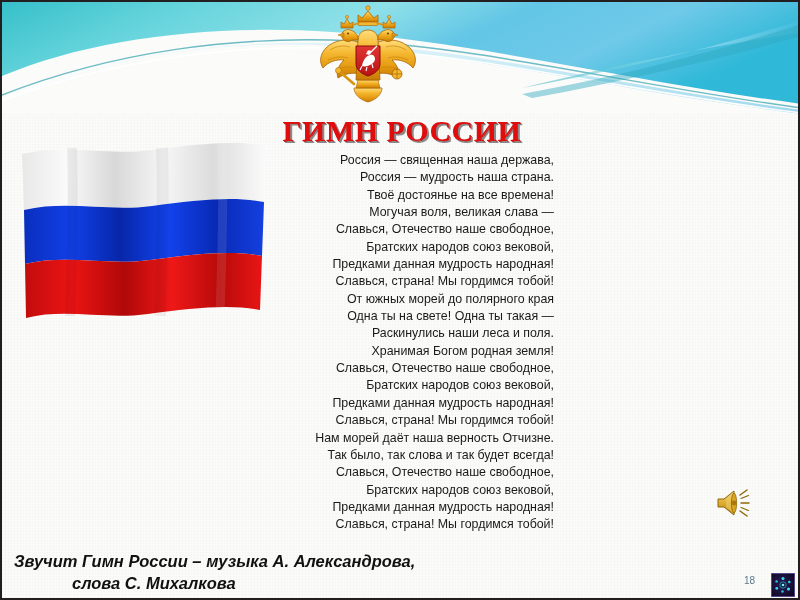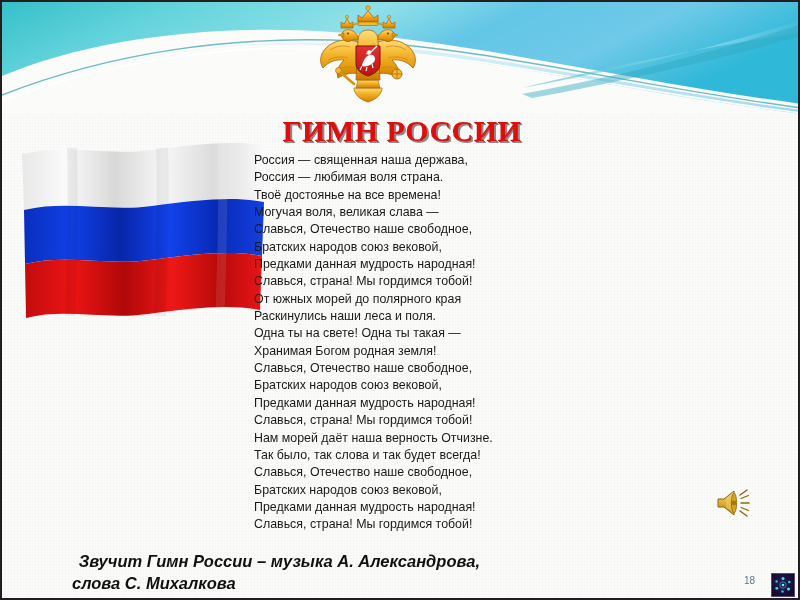--- a/index.html
+++ b/index.html
@@ -88,21 +88,21 @@
   }
   .flag svg { display: block; }
 
   
   .lyrics {
     position: absolute;
     left: 252px;
     top: 150px;
     width: 300px;
     z-index: 5;
-    text-align: left;
+    text-align: right;
     font-family: "Liberation Sans", sans-serif;
     font-size: 12.4px;
     line-height: 17.35px;
     color: #1a1a1a;
   }
   .lyrics .line { white-space: nowrap; }
 
   
   .speaker-icon {
     position: absolute;
@@ -121,21 +121,21 @@
     top: 548px;
     width: 470px;
     z-index: 6;
     font-family: "Liberation Sans", sans-serif;
     font-weight: bold;
     font-style: italic;
     font-size: 16.5px;
     line-height: 22px;
     color: #111111;
   }
-  .caption .cap-line-1 { display: block; text-align: right; padding-left: 4px; }
+  .caption .cap-line-1 { display: block; text-align: left; padding-left: 4px; }
   .caption .cap-line-2 { display: block; padding-left: 62px; }
 
   
   .page-number {
     position: absolute;
     left: 742px;
     top: 573px;
     z-index: 6;
     font-family: "Liberation Sans", sans-serif;
     font-size: 10px;
@@ -313,30 +313,30 @@
                L248,170 C218,164 180,168 136,174 C92,180 54,168 14,178 Z" fill="url(#redWave)"></path>
 
       <path d="M60,8 C62,60 60,120 58,176" fill="none" stroke="rgba(0,0,0,0.06)" stroke-width="10"></path>
       <path d="M150,8 C152,60 150,120 148,176" fill="none" stroke="rgba(0,0,0,0.05)" stroke-width="12"></path>
       <path d="M210,4 C212,58 210,118 208,172" fill="none" stroke="rgba(255,255,255,0.10)" stroke-width="9"></path>
     </svg>
   </div>
 
   <div class="lyrics">
     <div class="line">Россия — священная наша держава,</div>
-    <div class="line">Россия — любимая воля страна.</div>
+    <div class="line">Россия — мудрость наша страна.</div>
     <div class="line">Твоё достоянье на все времена!</div>
     <div class="line">Могучая воля, великая слава —</div>
     <div class="line">Славься, Отечество наше свободное,</div>
     <div class="line">Братских народов союз вековой,</div>
     <div class="line">Предками данная мудрость народная!</div>
     <div class="line">Славься, страна! Мы гордимся тобой!</div>
     <div class="line">От южных морей до полярного края</div>
+    <div class="line">Одна ты на свете! Одна ты такая —</div>
     <div class="line">Раскинулись наши леса и поля.</div>
-    <div class="line">Одна ты на свете! Одна ты такая —</div>
     <div class="line">Хранимая Богом родная земля!</div>
     <div class="line">Славься, Отечество наше свободное,</div>
     <div class="line">Братских народов союз вековой,</div>
     <div class="line">Предками данная мудрость народная!</div>
     <div class="line">Славься, страна! Мы гордимся тобой!</div>
     <div class="line">Нам морей даёт наша верность Отчизне.</div>
     <div class="line">Так было, так слова и так будет всегда!</div>
     <div class="line">Славься, Отечество наше свободное,</div>
     <div class="line">Братских народов союз вековой,</div>
     <div class="line">Предками данная мудрость народная!</div>

